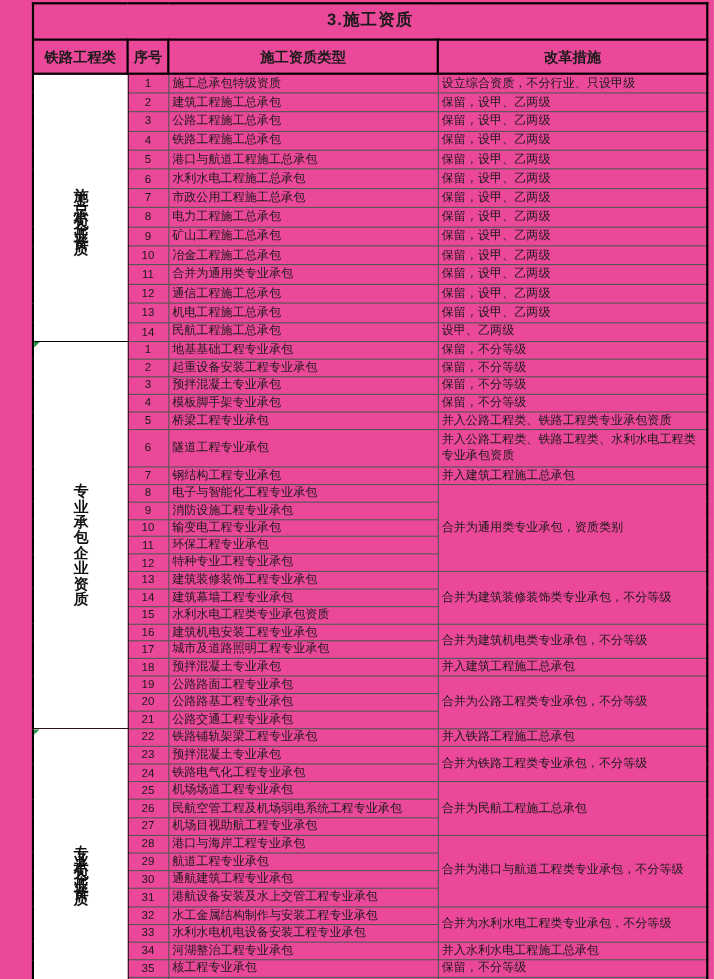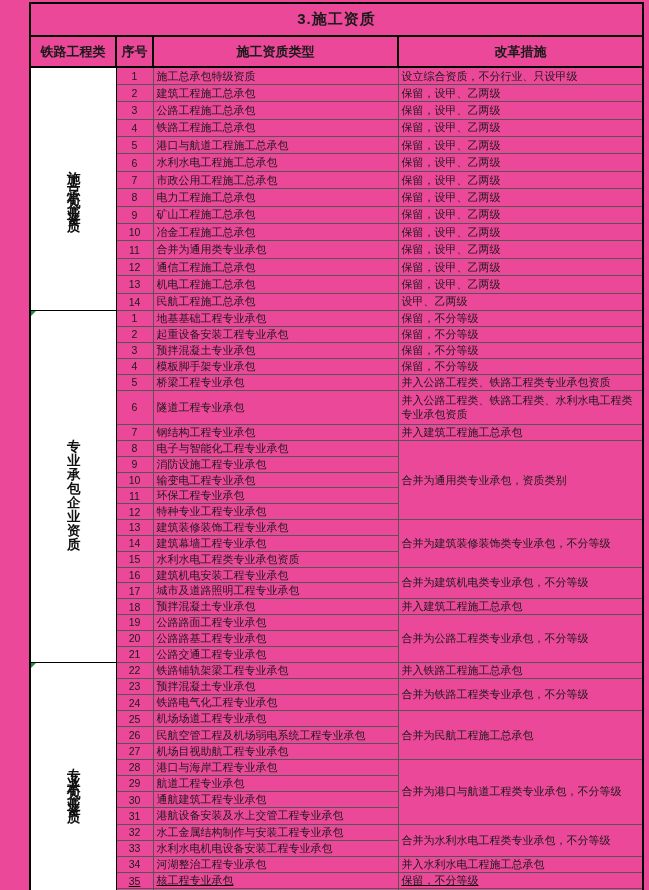--- a/index.html
+++ b/index.html
@@ -328,21 +328,21 @@
         </tr>
         <tr style="height: 16.2px;">
           <td class="no-cell">33</td>
           <td class="type-cell">水利水电机电设备安装工程专业承包</td>
         </tr>
         <tr style="height: 16.2px; margin-top: 28px;">
           <td class="no-cell">34</td>
           <td class="type-cell">河湖整治工程专业承包</td>
           <td class="reform-cell" rowspan="1">并入水利水电工程施工总承包</td>
         </tr>
-        <tr style="height: 16.2px; text-decoration: underline;">
+        <tr style="height: 16.2px;">
           <td class="no-cell">35</td>
           <td class="type-cell">核工程专业承包</td>
           <td class="reform-cell" rowspan="1">保留，不分等级</td>
         </tr>
         <tr style="height: 16.2px;">
           <td class="no-cell">36</td>
           <td class="type-cell">海洋石油工程专业承包</td>
           <td class="reform-cell" rowspan="1">并入石油化工工程施工总承包</td>
         </tr>
       </tbody>

